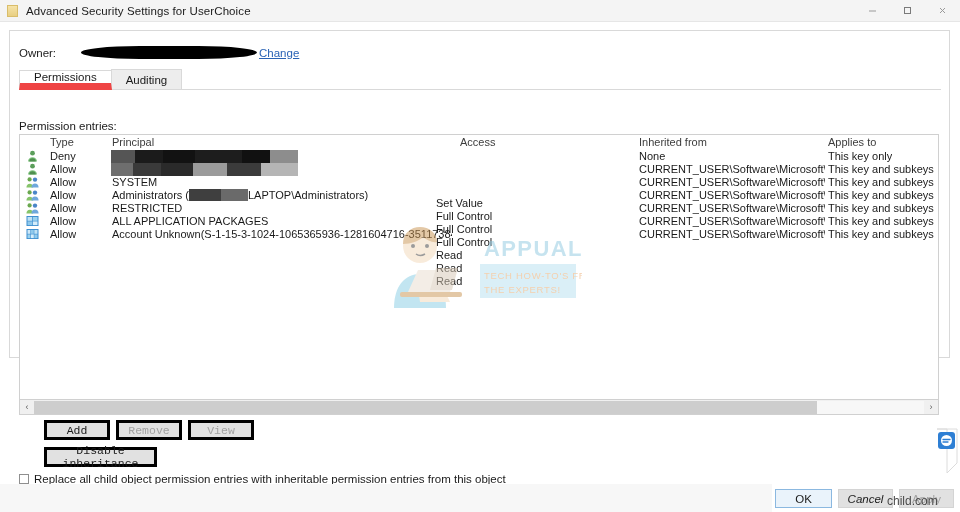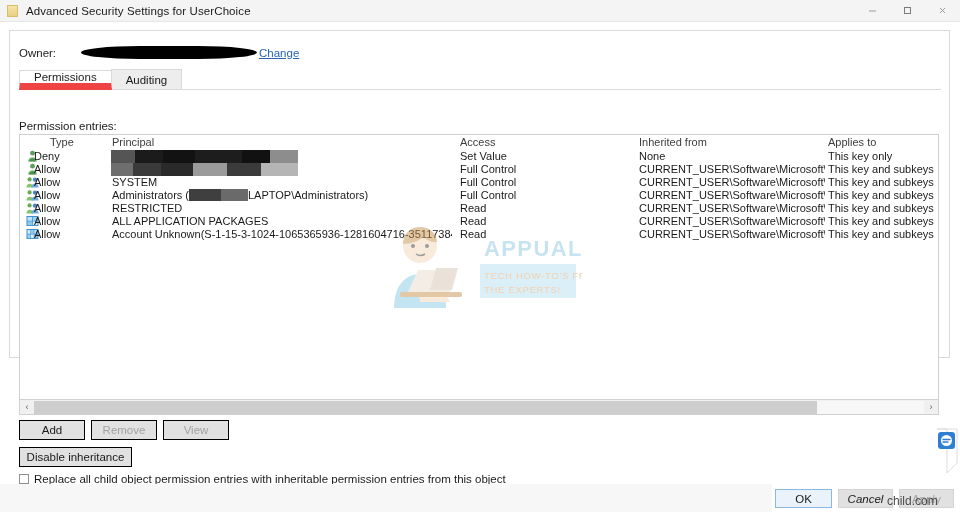--- a/index.html
+++ b/index.html
@@ -179,23 +179,23 @@
     height: 13px;
     font-size: 11px;
     color: #1a1a1a;
   }
   .lv-row > span, .lv-row > .cell {
     position: absolute;
     top: 0;
     white-space: nowrap;
     overflow: hidden;
   }
-  .cell-type     { left: 14px; }
+  .cell-type     { left: 30px; }
   .cell-principal{ left: 92px; max-width: 340px; }
-  .cell-access   { left: 440px; }
+  .cell-access   { left: 416px; margin-top: 47px; }
   .cell-inherit  { left: 619px; max-width: 186px; }
   .cell-applies  { left: 808px; }
 
   .row-icon {
     position: absolute;
     left: 6px; top: 0px;
     width: 13px; height: 12px;
   }
 
   
@@ -251,30 +251,31 @@
     left: 0; top: 0;
     width: 88%; height: 13px;
     background: #cdcdcd;
   }
 
   
   .btn {
     position: absolute;
     height: 20px;
     background: #e1e1e1;
-    border: 1px solid #000000;
-    box-sizing: border-box;
-    font-family: Liberation Sans, sans-serif;
+    border: 3px solid #000000;
+    box-sizing: border-box;
+    font-family: Liberation Mono, monospace;
     font-size: 11.5px;
     color: #1a1a1a;
     display: flex;
     align-items: center;
     justify-content: center;
     cursor: default;
     padding: 0;
+    margin-left: 25px;
   }
   .btn.disabled { color: #a2a2a2; }
 
   .btn-add        { left: 9px;   top: 389px; width: 66px; }
   .btn-remove     { left: 81px;  top: 389px; width: 66px; }
   .btn-view       { left: 153px; top: 389px; width: 66px; }
   .btn-disable    { left: 9px;   top: 416px; width: 113px; }
 
   .replace-row {
     position: absolute;

